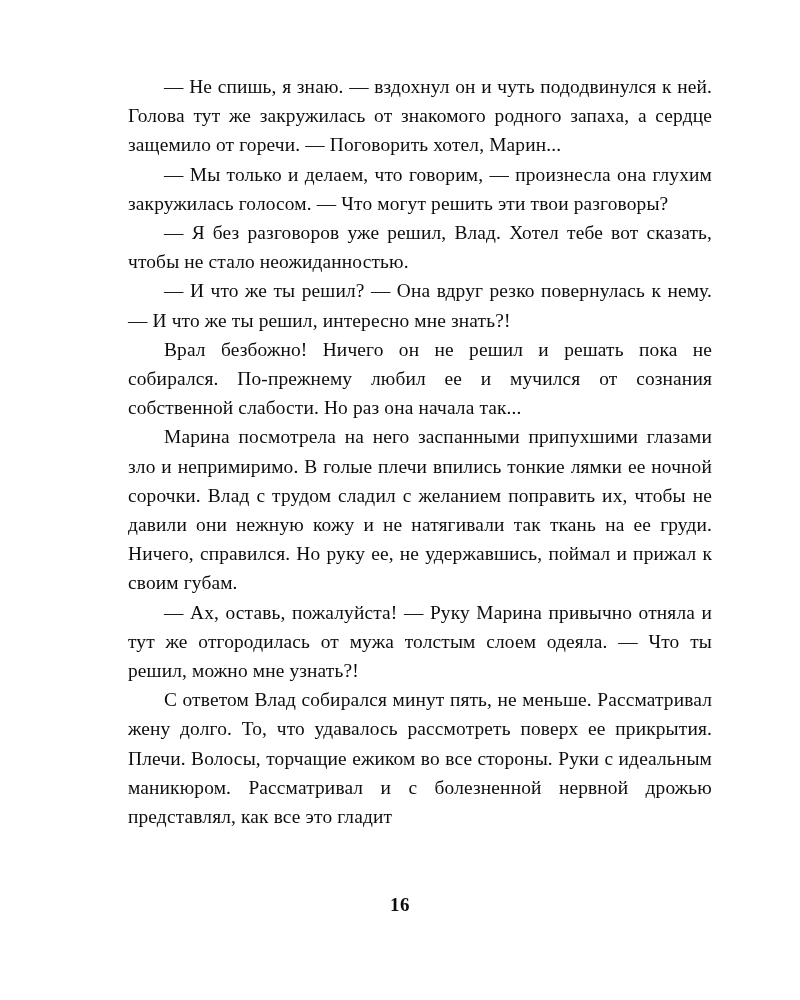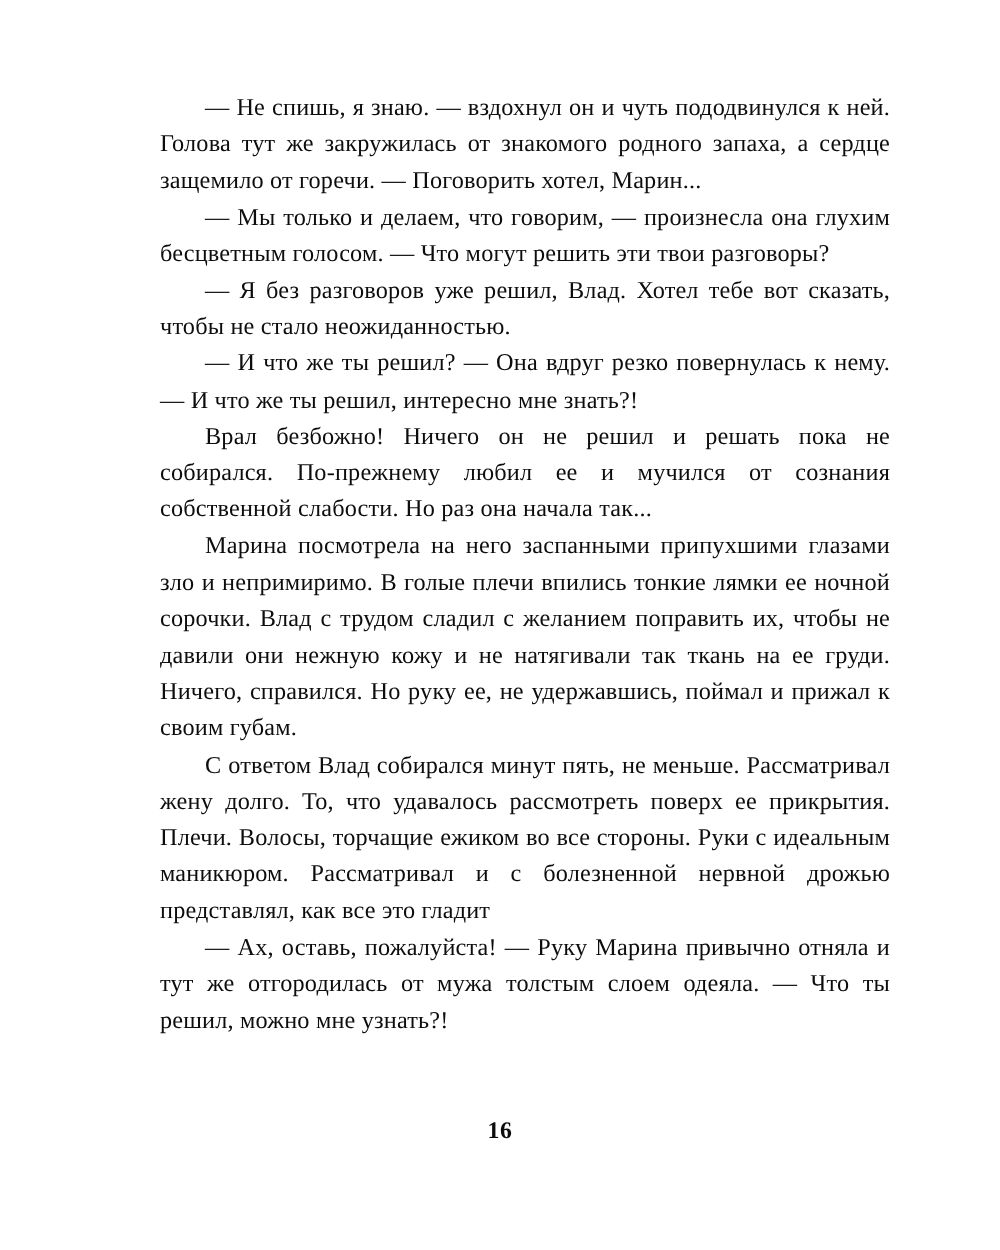--- a/index.html
+++ b/index.html
@@ -49,22 +49,22 @@
     color: #0d0d0d;
     letter-spacing: 0.5px;
   }
 </style>
 </head>
 <body>
 
 <div class="page">
   <div class="text-block">
     <p class="para">— Не спишь, я знаю. — вздохнул он и чуть пододвинулся к ней. Голова тут же закружилась от знакомого родного запаха, а сердце защемило от горечи. — Поговорить хотел, Марин...</p>
-    <p class="para">— Мы только и делаем, что говорим, — произнесла она глухим бесцветным голосом. — Что могут решить эти твои разговоры?</p>
+    <p class="para">— Мы только и делаем, что говорим, — произнесла она глухим закружилась голосом. — Что могут решить эти твои разговоры?</p>
     <p class="para">— Я без разговоров уже решил, Влад. Хотел тебе вот сказать, чтобы не стало неожиданностью.</p>
     <p class="para">— И что же ты решил? — Она вдруг резко повернулась к нему. — И что же ты решил, интересно мне знать?!</p>
     <p class="para">Врал безбожно! Ничего он не решил и решать пока не собирался. По-прежнему любил ее и мучился от сознания собственной слабости. Но раз она начала так...</p>
     <p class="para">Марина посмотрела на него заспанными припухшими глазами зло и непримиримо. В голые плечи впились тонкие лямки ее ночной сорочки. Влад с трудом сладил с желанием поправить их, чтобы не давили они нежную кожу и не натягивали так ткань на ее груди. Ничего, справился. Но руку ее, не удержавшись, поймал и прижал к своим губам.</p>
+    <p class="para">— Ах, оставь, пожалуйста! — Руку Марина привычно отняла и тут же отгородилась от мужа толстым слоем одеяла. — Что ты решил, можно мне узнать?!</p>
     <p class="para">С ответом Влад собирался минут пять, не меньше. Рассматривал жену долго. То, что удавалось рассмотреть поверх ее прикрытия. Плечи. Волосы, торчащие ежиком во все стороны. Руки с идеальным маникюром. Рассматривал и с болезненной нервной дрожью представлял, как все это гладит</p>
-    <p class="para">— Ах, оставь, пожалуйста! — Руку Марина привычно отняла и тут же отгородилась от мужа толстым слоем одеяла. — Что ты решил, можно мне узнать?!</p>
   </div>
   <div class="page-number">16</div>
 </div>
 
 </body></html>

